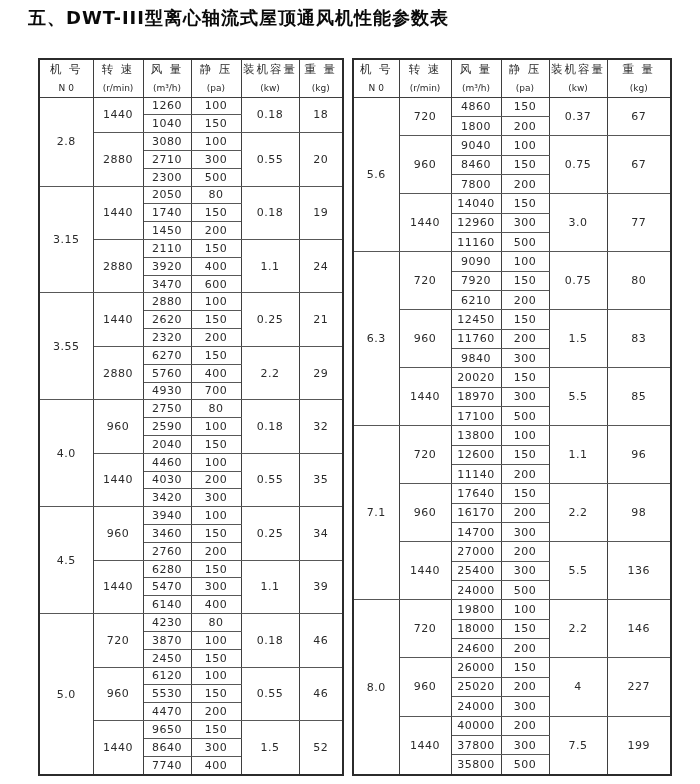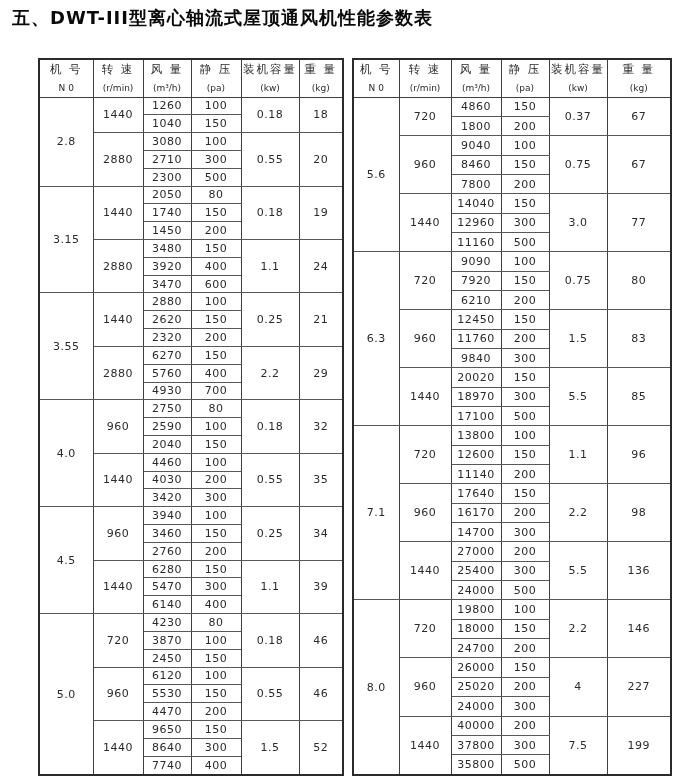--- a/index.html
+++ b/index.html
@@ -5,21 +5,21 @@
   html,body{margin:0;padding:0;background:#fff;}
   .page{
     position:relative;
     width:700px;height:784px;
     background:#fff;
     font-family:"DejaVu Sans","Liberation Sans",sans-serif;
     color:#1d1d1d;
     overflow:hidden;
   }
   .title{
-    position:absolute;left:12px;top:6px;
+    position:absolute;left:28px;top:6px;
     font-size:18px;font-weight:bold;color:#0a0a0a;
     letter-spacing:1px;white-space:nowrap;
   }
   .tables{
     position:absolute;left:38px;top:58px;
     display:flex;gap:8px;align-items:flex-start;justify-content:space-between;
   }
   table.spec-table{
     border-collapse:collapse;table-layout:fixed;
     height:718px;background:#fff;
@@ -125,21 +125,21 @@
           <tr>
             <td>1740</td>
             <td>150</td>
           </tr>
           <tr>
             <td>1450</td>
             <td>200</td>
           </tr>
           <tr>
             <td rowspan="3">2880</td>
-            <td>3480</td>
+            <td>2110</td>
             <td>150</td>
             <td rowspan="3">1.1</td>
             <td rowspan="3">24</td>
           </tr>
           <tr>
             <td>3920</td>
             <td>400</td>
           </tr>
           <tr>
             <td>3470</td>
@@ -464,21 +464,21 @@
             <td>19800</td>
             <td>100</td>
             <td rowspan="3">2.2</td>
             <td rowspan="3">146</td>
           </tr>
           <tr>
             <td>18000</td>
             <td>150</td>
           </tr>
           <tr>
-            <td>24700</td>
+            <td>24600</td>
             <td>200</td>
           </tr>
           <tr>
             <td rowspan="3">960</td>
             <td>26000</td>
             <td>150</td>
             <td rowspan="3">4</td>
             <td rowspan="3">227</td>
           </tr>
           <tr>

